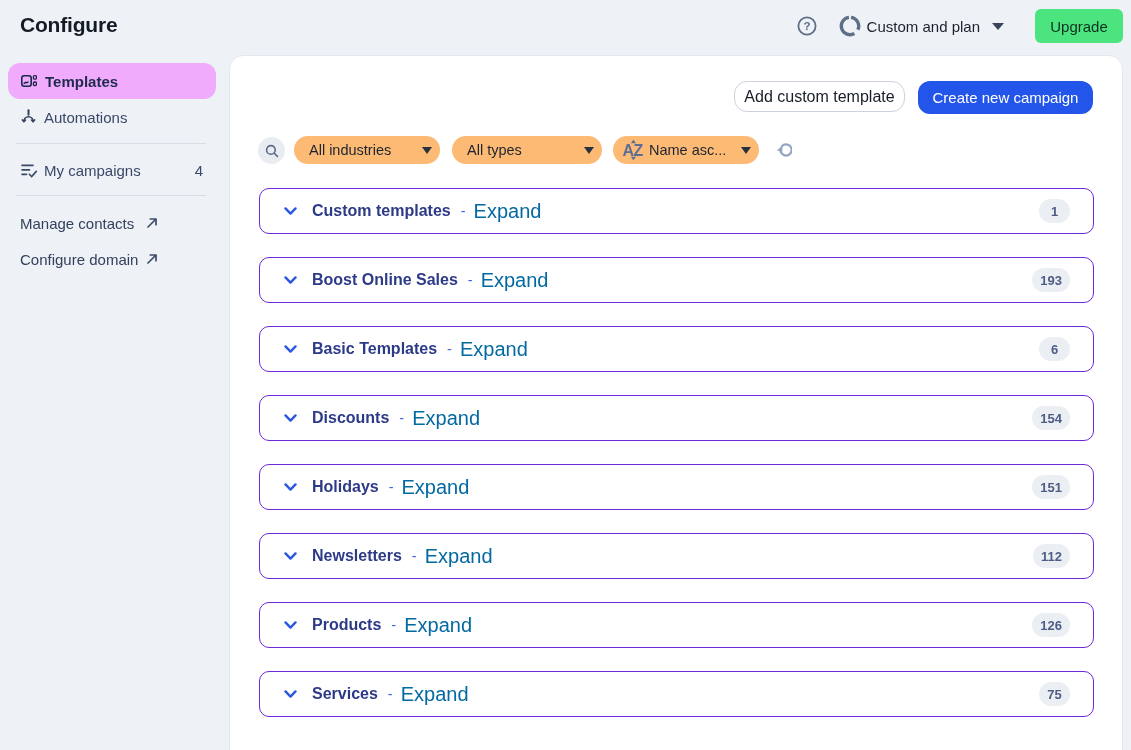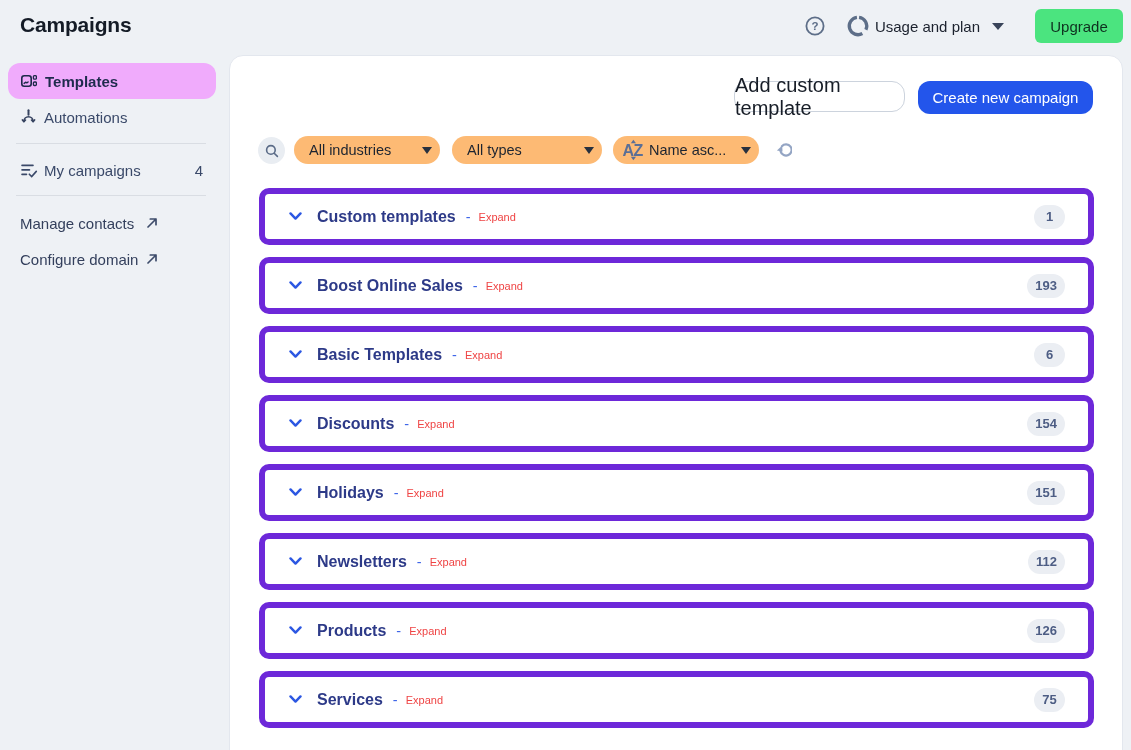--- a/index.html
+++ b/index.html
@@ -31,63 +31,63 @@
   .count { margin-left:auto; font-weight:500; color:#3a4969; }
   .side-link { left:8px; width:208px; height:36px; display:flex; align-items:center; padding:0 12px;
                font-size:15px; color:#333f5c; }
   .side-link { position:absolute; } .side-link svg { position:absolute; left:138px; top:12px; }
 
   
   .card { left:229px; top:55px; width:894px; height:760px; background:#fff;
           border:1px solid #e3e7ee; border-radius:14px; }
 
   .btn-outline { left:504px; top:25px; width:171px; height:31px; border:1px solid #ccd3dd; border-radius:13px;
-                 background:#fff; color:#171d27; font-size:20px; display:flex; align-items:center; justify-content:center; }
+                 background:#fff; color:#171d27; font-size:16px; display:flex; align-items:center; justify-content:center; }
   .btn-blue { left:688px; top:25px; width:175px; height:33px; background:#2355eb; border-radius:12px;
               color:#fff; font-size:15px; display:flex; align-items:center; justify-content:center; }
 
   
   .search { left:28px; top:81px; width:27px; height:27px; border-radius:50%; background:#e9edf2;
             display:flex; align-items:center; justify-content:center; }
   .pill { top:80px; height:28px; border-radius:14px; background:#fdba74; display:flex; align-items:center;
           font-size:14.5px; color:#1c2430; padding:0 8px 0 15px; }
   .pill .lbl { flex:1; }
   .pill-caret { width:0; height:0; border-left:5.5px solid transparent; border-right:5.5px solid transparent;
                 border-top:7px solid #27303e; }
   .p1 { left:64px;  width:146px; }
   .p2 { left:222px; width:150px; }
   .p3 { left:383px; width:146px; padding-left:10px; }
   .p3 .lbl { margin-left:5px; }
 
   
-  .row { left:29px; width:835px; height:57px; border:6px solid #6d28d9; border-radius:10px; background:#fff;
+  .row { left:29px; width:835px; height:46px; border:1px solid #6d28d9; border-radius:10px; background:#fff;
          display:flex; align-items:center; padding-left:24px; }
   .row svg.chev { flex:none; }
   .row .t { font-size:16px; font-weight:700; color:#2d3a88; margin-left:15px; }
   .row .dash { font-size:14.5px; color:#3f66e8; margin:0 8px 0 10px; }
-  .row .exp { font-size:11px; color:#ef4444; }
+  .row .exp { font-size:20px; color:#0369a1; }
   .badge { margin-left:auto; margin-right:23px; min-width:31px; height:24px; border-radius:12px; background:#ebeef3;
            color:#4d5d84; font-size:13px; font-weight:700; display:flex; align-items:center; justify-content:center;
            padding:0 8px; }
 </style>
 </head>
 <body>
 
-  <div class="abs title">Campaigns</div>
+  <div class="abs title">Configure</div>
 
   <div class="abs hdr-right">
     <svg width="20" height="20" viewBox="0 0 20 20" style="margin-right:21px">
       <circle cx="10" cy="10" r="8.6" fill="none" stroke="#5d6e88" stroke-width="1.8"></circle>
       <text x="10" y="14.2" text-anchor="middle" font-size="11.5" font-weight="700" fill="#5d6e88" font-family="Liberation Sans">?</text>
     </svg>
     <svg width="24" height="24" viewBox="0 0 24 24" fill="none" stroke="#5d6e88" stroke-width="3.3">
       <path d="M10.94 3.37A8.7 8.7 0 1 0 16.35 19.53"></path>
       <path d="M19.89 15.68A8.7 8.7 0 0 0 13.06 3.37"></path>
     </svg>
-    <div class="usage-txt">Usage and plan</div>
+    <div class="usage-txt">Custom and plan</div>
     <div class="hdr-caret"></div>
     <div class="upgrade">Upgrade</div>
   </div>
 
   <div class="abs nav sel" style="top:63px">
     <svg width="16" height="12" viewBox="0 0 16 12" fill="none" stroke="#1d2a4a">
       <rect x="0.8" y="0.8" width="9.4" height="10.4" rx="2.4" stroke-width="1.6"></rect>
       <path d="M3.1 8.4l1.5-1.2 1.2.7 1.3-.9" stroke-width="1.4" stroke-linecap="round" stroke-linejoin="round"></path>
       <rect x="12.4" y="0.7" width="3.0" height="3.5" rx="1" stroke-width="1.3"></rect>
       <rect x="12.4" y="7.0" width="3.0" height="3.5" rx="1" stroke-width="1.3"></rect>

